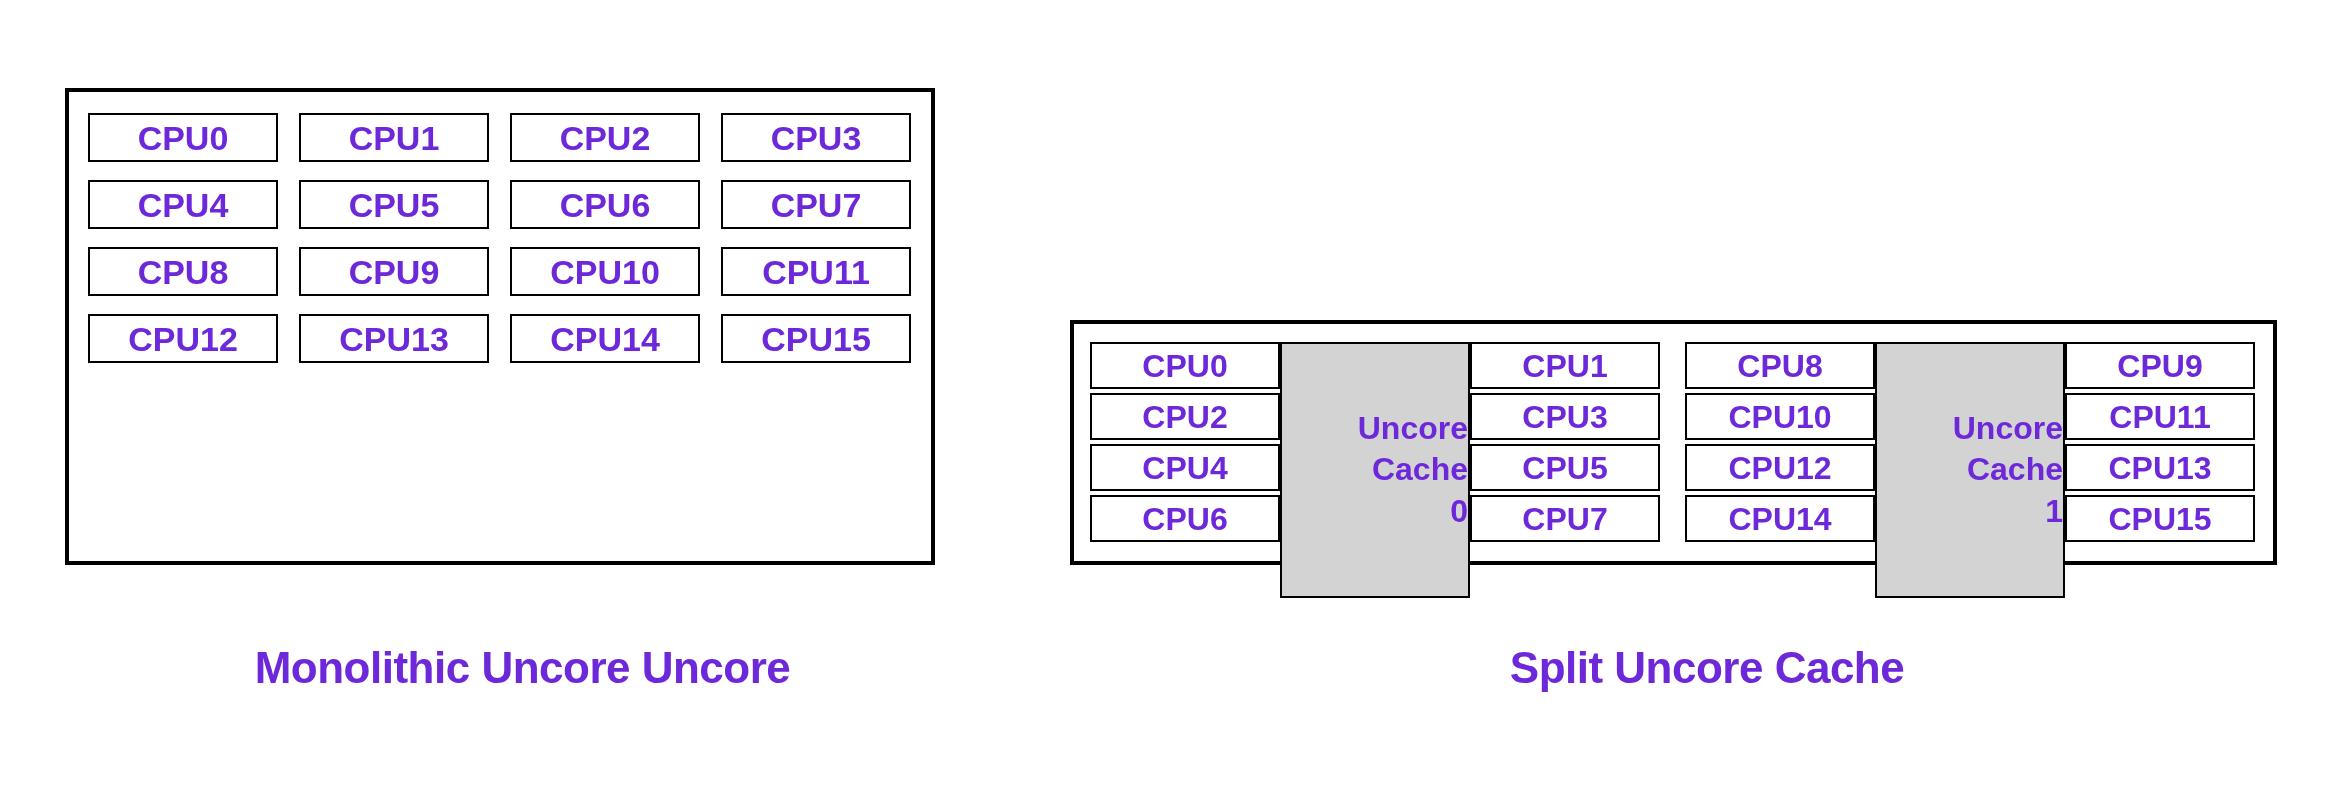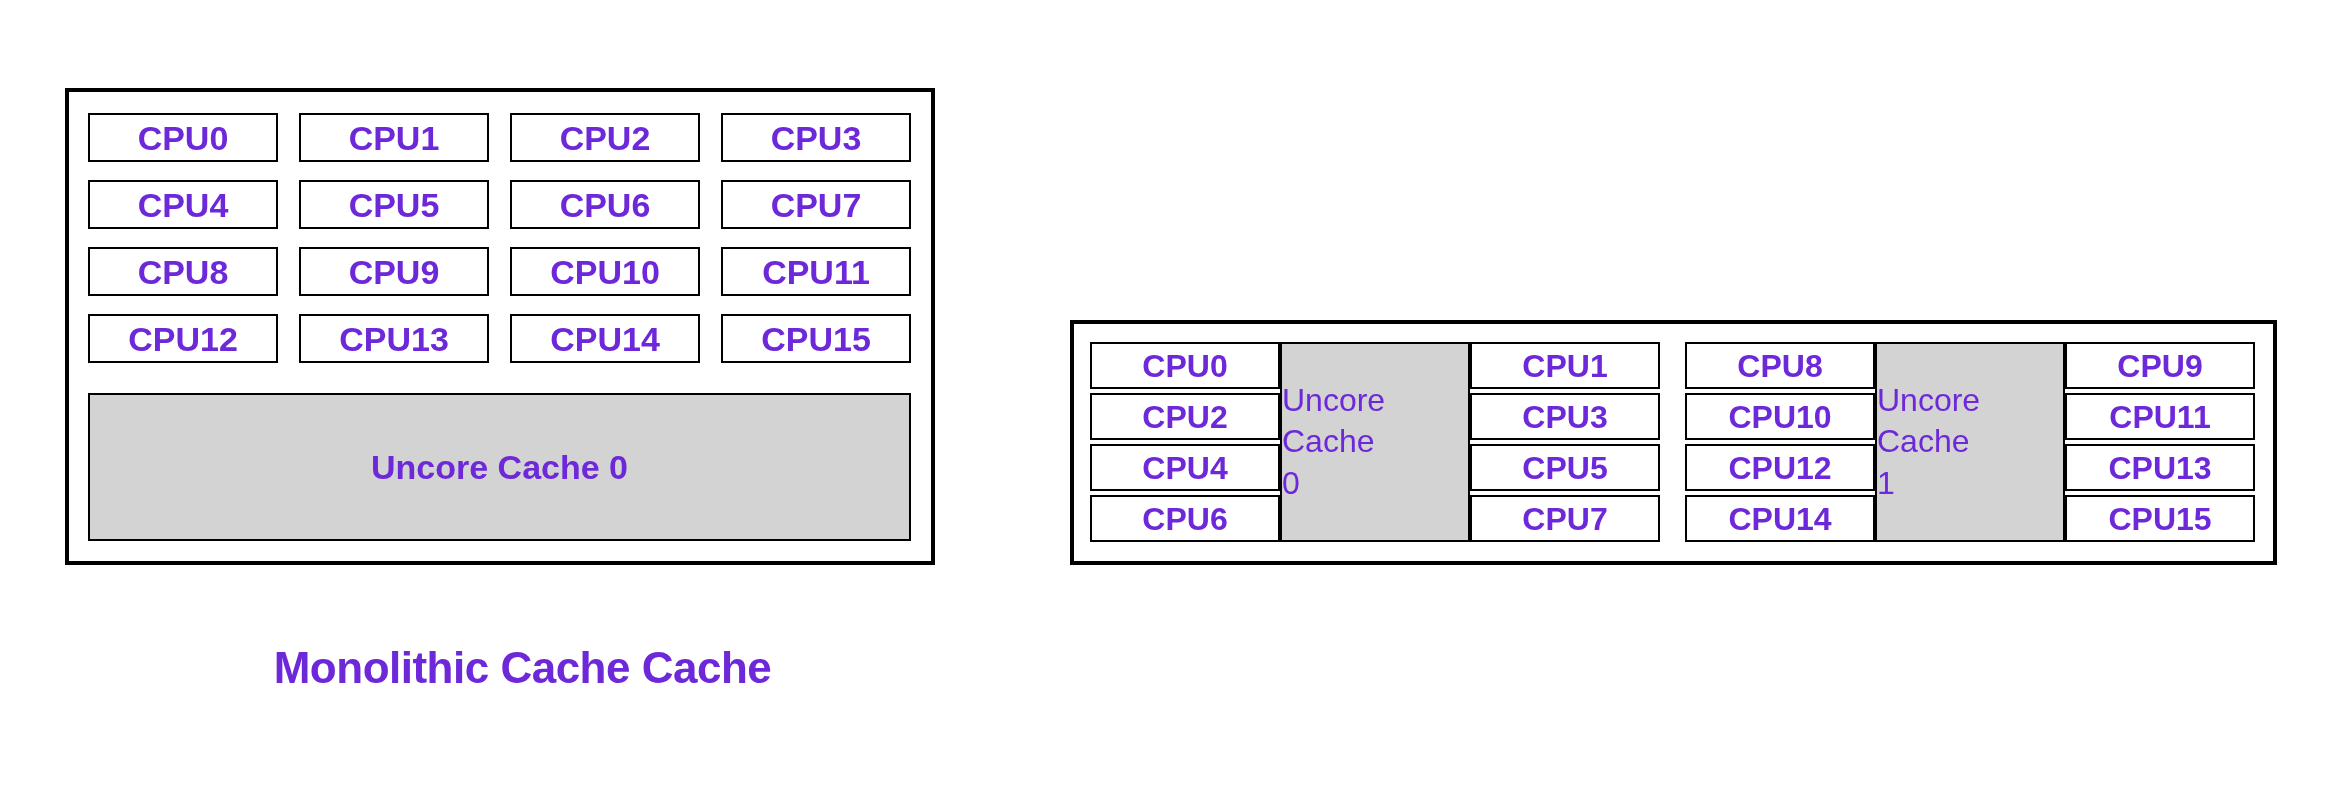--- a/index.html
+++ b/index.html
@@ -101,28 +101,28 @@
     background: #ffffff;
     display: flex;
     align-items: center;
     justify-content: center;
     font-weight: 700;
     font-size: 32px;
     line-height: 1;
   }
   .cache-mid {
     width: 190px;
-    height: 200px;
+    height: 256px;
     border: 2px solid #000000;
     box-sizing: border-box;
     display: flex;
     flex-direction: column;
-    align-items: flex-start;
-    justify-content: center;
-    font-weight: 400;
+    align-items: flex-end;
+    justify-content: center;
+    font-weight: 700;
     font-size: 32px;
     line-height: 1.3;
     text-align: center;
   }
 
   .cache-fill { background: #d3d3d3; }
 
   
   .caption {
     position: absolute;
@@ -154,21 +154,20 @@
       <div class="cpu-box">CPU7</div>
       <div class="cpu-box">CPU8</div>
       <div class="cpu-box">CPU9</div>
       <div class="cpu-box">CPU10</div>
       <div class="cpu-box">CPU11</div>
       <div class="cpu-box">CPU12</div>
       <div class="cpu-box">CPU13</div>
       <div class="cpu-box">CPU14</div>
       <div class="cpu-box">CPU15</div>
     </div>
-    <div class="mono-cache cache-fill">Uncore Cache 0</div>
   </div>
 
   <div class="split-outer">
 
     <div class="cluster cluster-0">
       <div class="cpu-col">
         <div class="cpu-cell">CPU0</div>
         <div class="cpu-cell">CPU2</div>
         <div class="cpu-cell">CPU4</div>
         <div class="cpu-cell">CPU6</div>
@@ -201,15 +200,16 @@
       <div class="cpu-col">
         <div class="cpu-cell">CPU9</div>
         <div class="cpu-cell">CPU11</div>
         <div class="cpu-cell">CPU13</div>
         <div class="cpu-cell">CPU15</div>
       </div>
     </div>
 
   </div>
 
-  <div class="caption caption-left">Monolithic Cache Cache</div>
+  <div class="caption caption-left">Monolithic Uncore Uncore</div>
+  <div class="caption caption-right">Split Uncore Cache</div>
 
 </div>
 
 </body></html>

